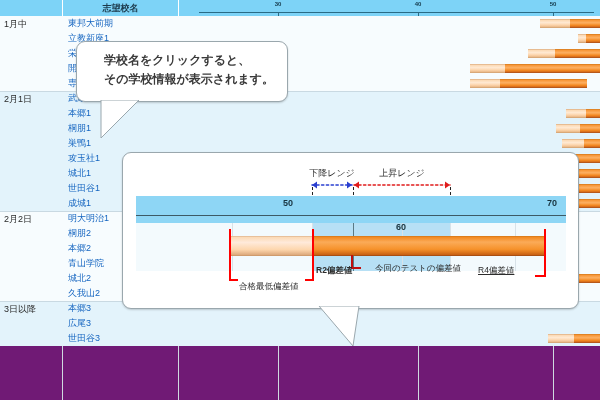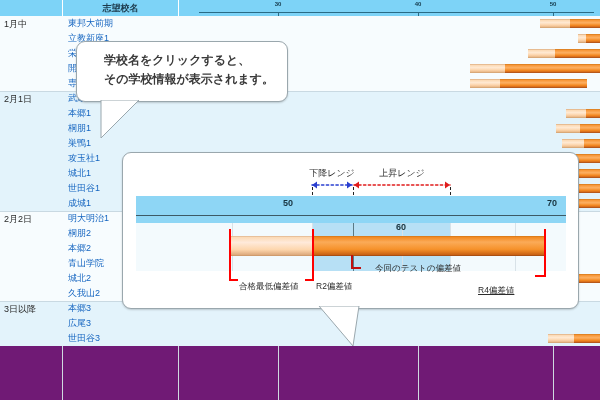--- a/index.html
+++ b/index.html
@@ -315,23 +315,23 @@
     <div class="redmark" style="left:106px;top:76px;height:52px;"></div>
     <div class="redhook" style="left:106px;top:126px;width:9px;"></div>
     <div class="redmark" style="left:189px;top:76px;height:52px;"></div>
     <div class="redhook" style="left:182px;top:126px;width:9px;"></div>
     <div class="redmark" style="left:421px;top:76px;height:48px;"></div>
     <div class="redhook" style="left:412px;top:122px;width:11px;"></div>
     <div class="redmark" style="left:228px;top:102px;height:14px;background:#c01010;"></div>
     <div class="redhook" style="left:228px;top:114px;width:10px;background:#c01010;"></div>
 
     <div class="p-lbl" style="left:116px;top:128px;">合格最低偏差値</div>
-    <div class="p-lbl" style="left:193px;top:128px;">R2偏差値</div>
+    <div class="p-lbl" style="left:193px;top:112px;font-weight:bold;">R2偏差値</div>
     <div class="p-lbl" style="left:252px;top:110px;">今回のテストの偏差値</div>
-    <div class="p-lbl" style="left:355px;top:132px;text-decoration:underline;">R4偏差値</div>
+    <div class="p-lbl" style="left:355px;top:112px;text-decoration:underline;">R4偏差値</div>
 
     <div class="tail" style="left:190px;top:153px;">
       <svg width="60" height="42" viewBox="0 0 60 42">
         <path d="M6,0 L46,0 L40,40 Z" fill="#ffffff" stroke="#9aa7ad" stroke-width="1"></path>
         <path d="M4,-2 L48,-2" stroke="#ffffff" stroke-width="4"></path>
       </svg>
     </div>
   </div>
 
 </div>

